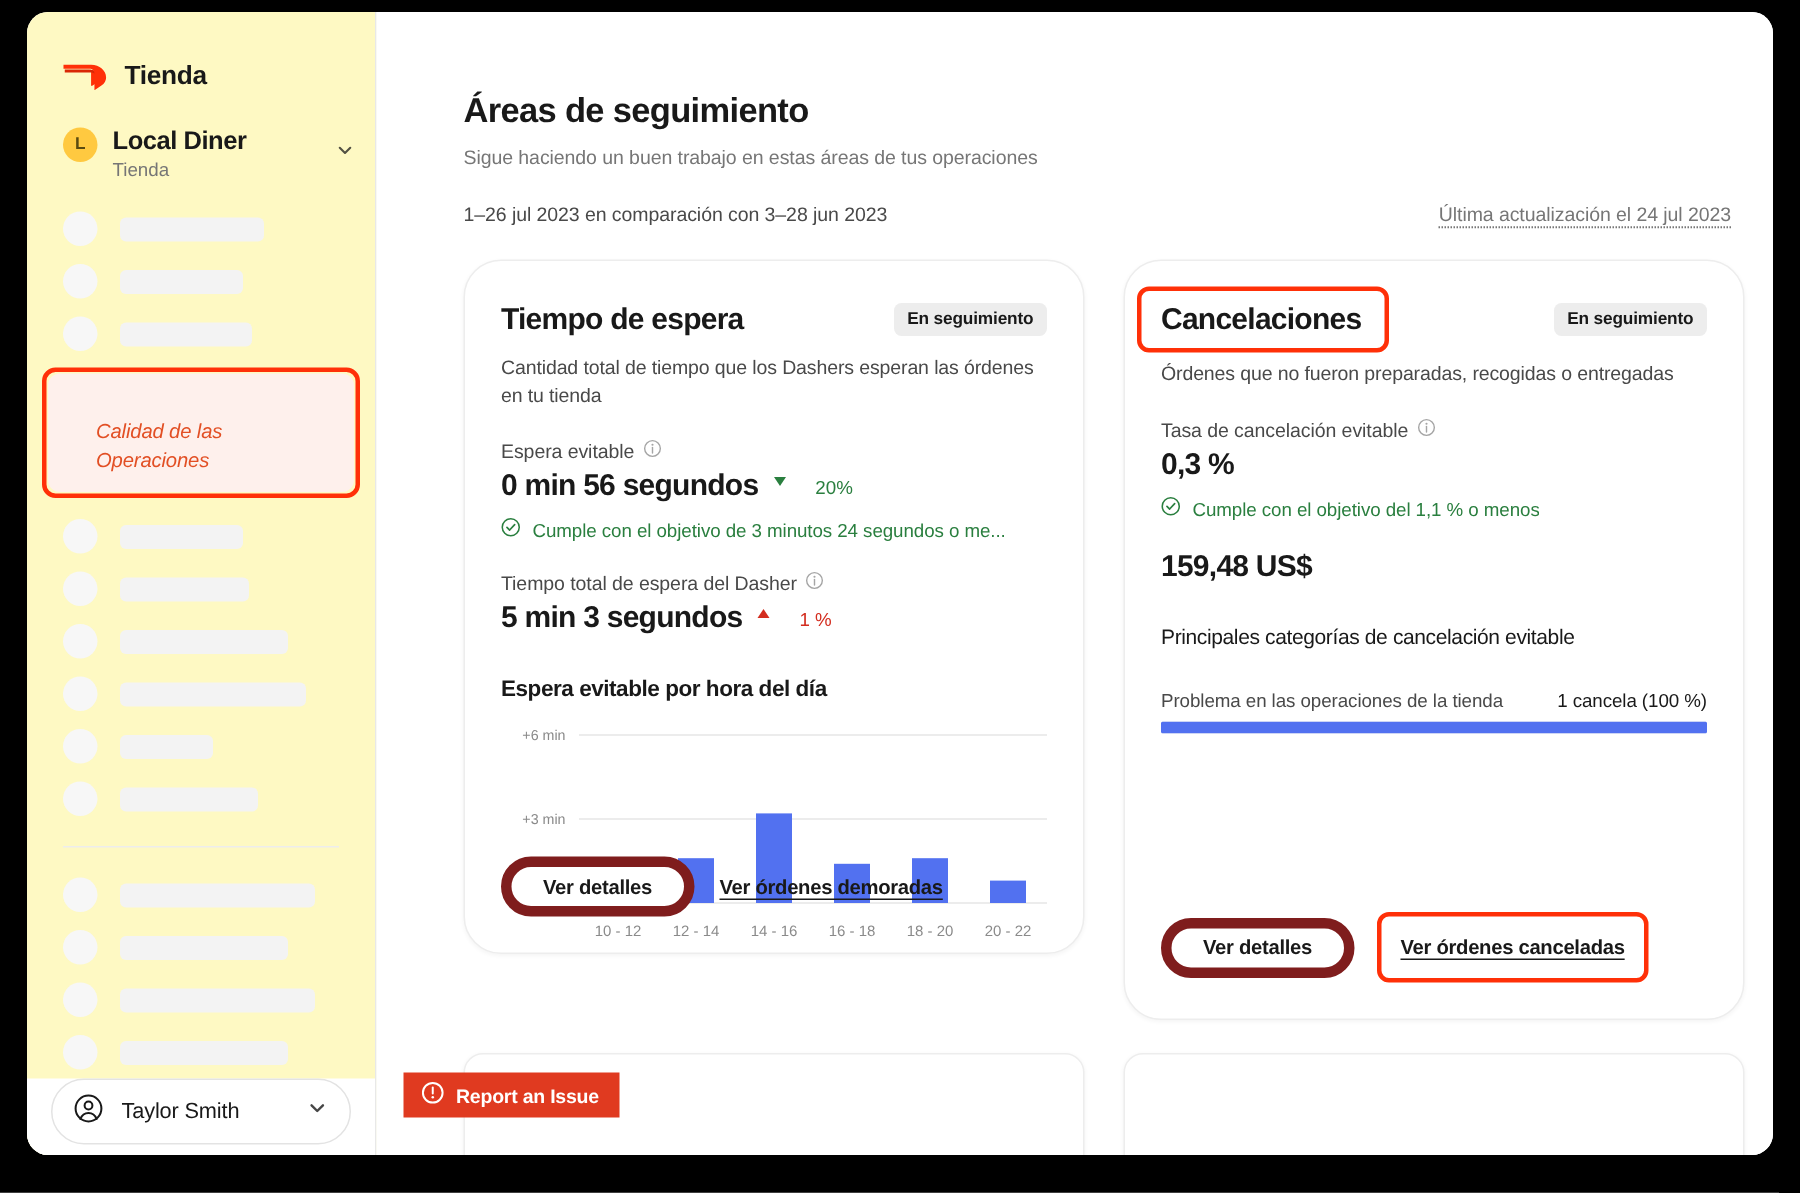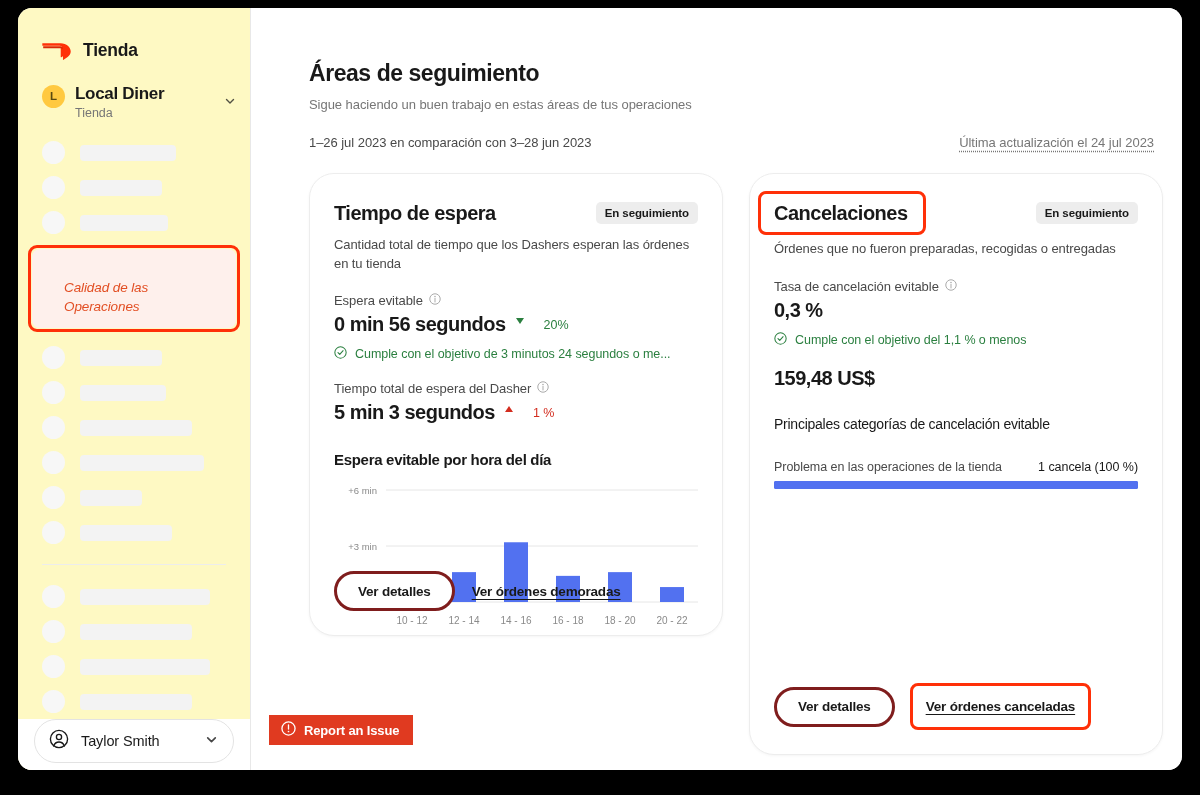--- a/index.html
+++ b/index.html
@@ -348,21 +348,21 @@
 
   .card-footer {
     display: flex;
     align-items: center;
     gap: 15px;
     padding: 0 24px 24px 24px;
     position: absolute;
     bottom: 0; left: 0;
   }
   .btn-outline {
-    border: 3px solid #7f1d1d;
+    border: 7px solid #7f1d1d;
     background: #fff;
     border-radius: 22px;
     height: 40px;
     padding: 0 21px;
     font-size: 13.5px;
     font-weight: bold;
     color: #191919;
     letter-spacing: -0.2px;
     cursor: pointer;
     font-family: "Liberation Sans", sans-serif;
@@ -633,21 +633,21 @@
               </svg>
           </div>
         </div>
 
         <div class="card-footer">
           <button class="btn-outline">Ver detalles</button>
           <button class="btn-link">Ver órdenes demoradas</button>
         </div>
       </section>
 
-      <section class="card" style="height:582px">
+      <section class="card" style="height:507px">
         <div class="card-body">
           <div class="card-head">
             <div class="title-hl-wrap">
               <h2 class="card-title">Cancelaciones</h2>
               <div class="hl-box"></div>
             </div>
             <span class="badge">En seguimiento</span>
           </div>
           <p class="card-desc" style="margin-top:4px">Órdenes que no fueron preparadas, recogidas o entregadas</p>
 

